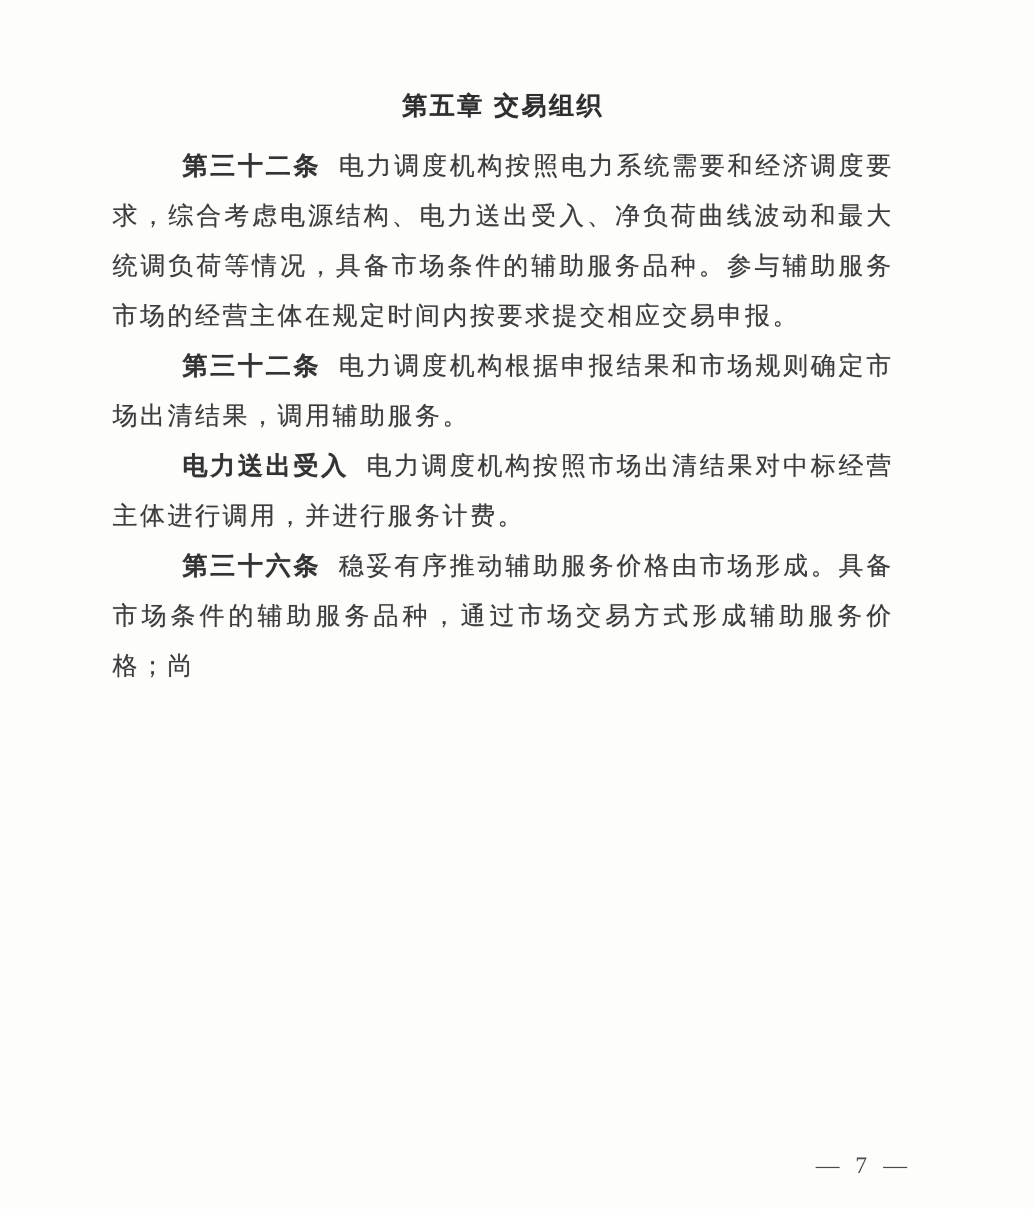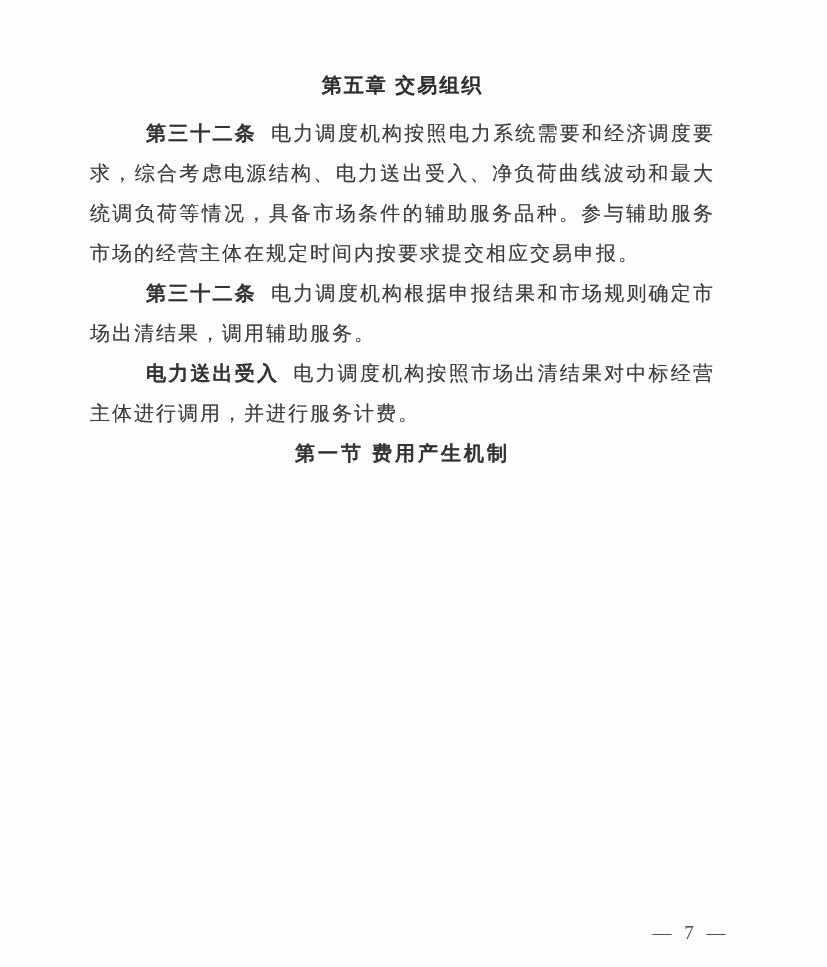--- a/index.html
+++ b/index.html
@@ -81,18 +81,18 @@
   <h2 class="chapter ch5">第五章 交易组织</h2>
 
   <p class="para"><span class="art-num">第三十二条</span><span>电力调度机构按照电力系统需要和经济调度要求，综合考虑电源结构、电力送出受入、净负荷曲线波动和最大统调负荷等情况，具备市场条件的辅助服务品种。参与辅助服务市场的经营主体在规定时间内按要求提交相应交易申报。</span></p>
 
   <p class="para"><span class="art-num">第三十二条</span><span>电力调度机构根据申报结果和市场规则确定市场出清结果，调用辅助服务。</span></p>
 
   <p class="para"><span class="art-num">电力送出受入</span><span>电力调度机构按照市场出清结果对中标经营主体进行调用，并进行服务计费。</span></p>
 
 
 
-  <h3 class="section">第一节 费用产生机制</h3>
 
+  <p class="para"><span class="art-num">第三十六条</span><span>稳妥有序推动辅助服务价格由市场形成。具备市场条件的辅助服务品种，通过市场交易方式形成辅助服务价格；尚</span></p>
 
   <div class="page-num">— 7 —</div>
 
 </div>
 
 </body></html>

